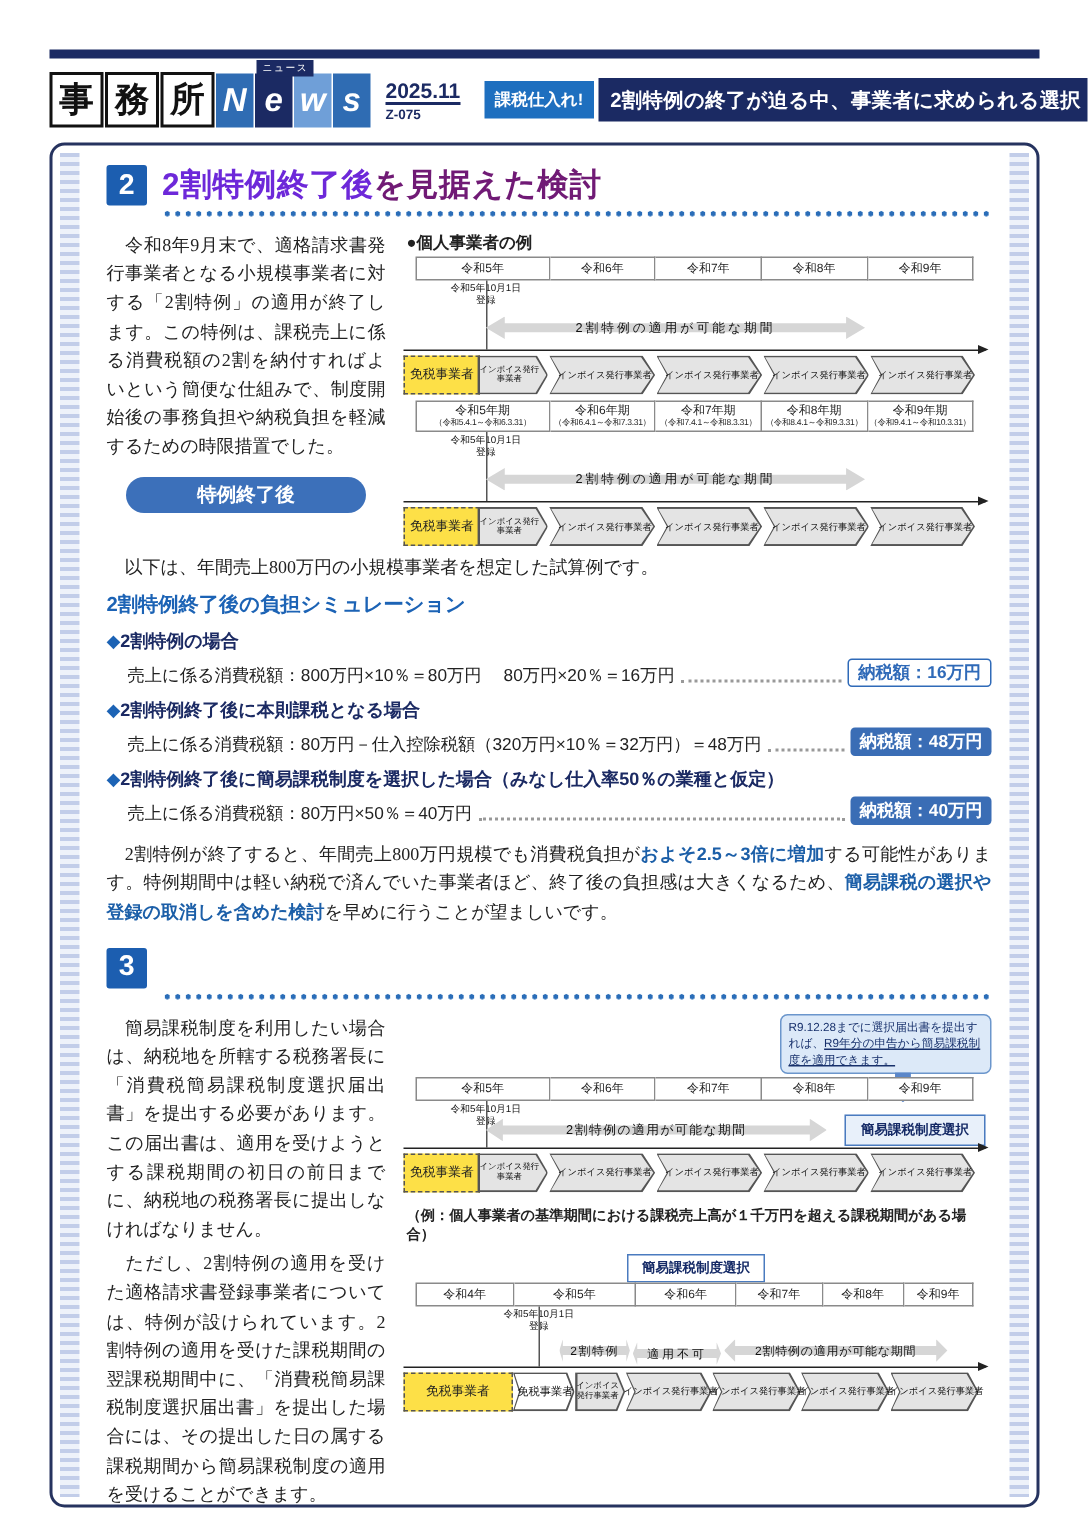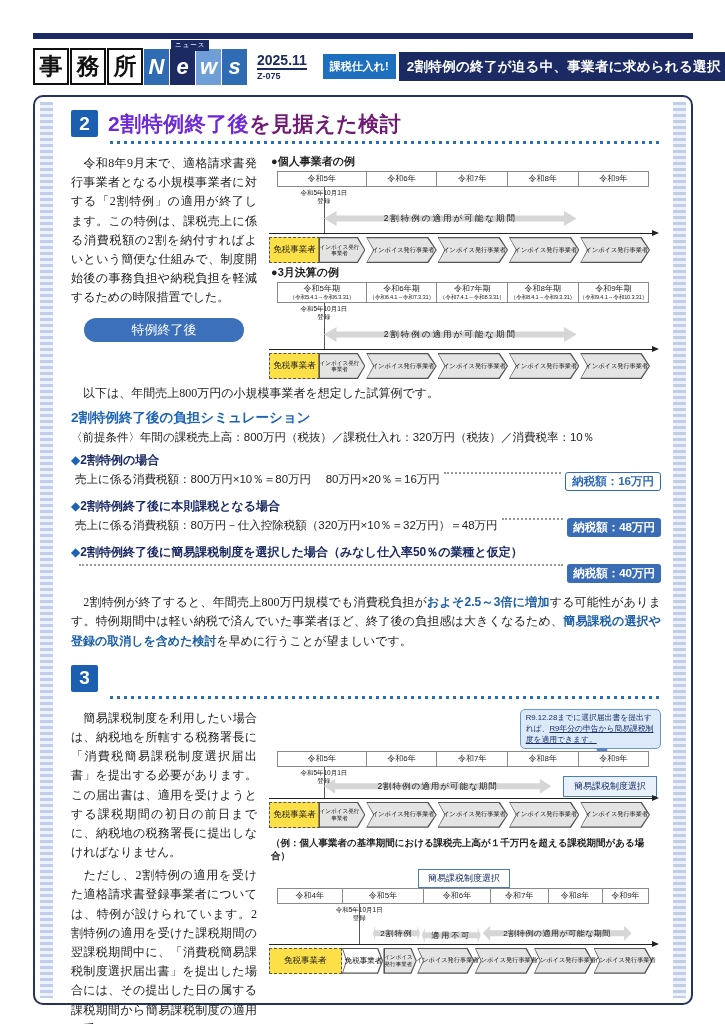--- a/index.html
+++ b/index.html
@@ -30,21 +30,21 @@
   .snum{width:27px;height:27px;background:#1c5eb0;color:#fff;font-size:19px;font-weight:bold;border-radius:2px;
         display:flex;align-items:center;justify-content:center;margin-right:10px;flex:none}
   .stitle{font-size:21px;font-weight:bold;letter-spacing:0.5px;line-height:1.1;white-space:nowrap}
   .stitle .b{color:#6d28d9}.stitle .d{color:#701a75}
   .dots{height:5px;margin:3px 0 9px 37px;background-image:radial-gradient(circle,#2a6db8 1.6px,transparent 1.8px);
         background-size:7px 5px;background-position:0 50%}
   .cols{display:flex}
   .lcol{width:186px;flex:none;margin-right:12px}
   .rcol{flex:1;min-width:0}
   .body-p{font-family:"Liberation Serif","DejaVu Serif",serif;font-size:12px;line-height:1.6;text-align:justify;margin:0 0 4px}
-  .pill{background:#3c70ba;color:#fff;font-weight:normal;font-size:13px;text-align:center;border-radius:14px;
+  .pill{background:#3c70ba;color:#fff;font-weight:bold;font-size:13px;text-align:center;border-radius:14px;
         padding:3px 0;width:86%;margin:10px auto}
   .dlabel{font-size:11px;font-weight:bold;margin:0 0 0 2px}
   .tl{position:relative}
   .yrs{position:absolute;display:flex;left:2%;width:95%}
   .yc{border:1px solid #8a8a8a;border-left:none;background:#fff;display:flex;flex-direction:column;
       align-items:center;justify-content:center;text-align:center}
   .yc:first-child{border-left:1px solid #8a8a8a}
   .y1{font-size:8px;line-height:1.15;white-space:nowrap}
   .y2{font-size:5.7px;line-height:1.2;letter-spacing:-0.2px;white-space:nowrap}
   .reg{position:absolute;font-size:6.5px;line-height:1.25;text-align:center;color:#111}
@@ -68,29 +68,29 @@
   .t{position:absolute;inset:0;display:flex;align-items:center;justify-content:center;text-align:center;color:#111}
   .pent .t{font-size:5.6px;line-height:1.15;padding:0 12% 0 2%}
   .chev .t{font-size:6.2px;white-space:nowrap;padding-left:5%}
   .chev.white .i{background:#fff}
   .chev.white .t{font-size:7.5px}
   .callout{position:absolute;background:#dce9f8;border:1.2px solid #6b96cc;border-radius:5px;font-size:7.8px;
            line-height:1.4;padding:3px 5px;color:#17306b}
   .callout .u{text-decoration:underline}
   .bdown{position:absolute;width:24px;height:20px;background:#5b87c9;
          clip-path:polygon(28% 0,72% 0,72% 48%,100% 48%,50% 100%,0 48%,28% 48%)}
-  .select{position:absolute;border:1.6px solid #4a7bbf;background:#e8f0fa;color:#152a66;font-weight:normal;font-size:9px;
+  .select{position:absolute;border:1.6px solid #4a7bbf;background:#e8f0fa;color:#152a66;font-weight:bold;font-size:9px;
           display:flex;align-items:center;justify-content:center;white-space:nowrap}
   .select.white{background:#fff}
   .caption{font-size:9.5px;font-weight:bold;margin:6px 0 6px 2px}
   .simtitle{font-size:13.5px;font-weight:bold;color:#1c63b5;margin:6px 0 3px}
   .simcond{font-size:11.5px;margin:0 0 6px}
   .caseh{font-size:12px;font-weight:bold;color:#1b2a63;margin:7px 0 3px}
   .caseh::first-letter{color:#1c63b5}
-  .calc{display:flex;align-items:flex-start;font-size:11.5px;margin-left:4px}
+  .calc{display:flex;align-items:flex-end;font-size:11.5px;margin-left:14px}
   .calc .txt{white-space:nowrap}
   .lead{flex:1;border-bottom:2px dotted #999;margin:0 4px 3px;min-width:8px;height:0}
   .bout{border:1.5px solid #2f6ab8;color:#2f6ab8;font-weight:bold;font-size:11.5px;padding:1px 6px;border-radius:3px;
         white-space:nowrap;background:#fff}
   .bfill{background:#3a6db5;color:#fff;font-weight:bold;font-size:11.5px;padding:2px 6px;border-radius:3px;white-space:nowrap}
   .close{font-family:"Liberation Serif","DejaVu Serif",serif;font-size:12px;line-height:1.6;text-align:justify;margin-top:10px}
   .close .hl{font-family:"Liberation Sans","DejaVu Sans",sans-serif;color:#1c5fa8;font-weight:bold}
 </style>
 </head>
 <body>
@@ -185,21 +185,20 @@
                   <span class="t">インボイス発行事業者</span>
                 </div>
               <div class="chev" style="left:79.4%;width:17.8%">
                   <span class="o"></span>
                   <span class="i"></span>
                   <span class="t">インボイス発行事業者</span>
                 </div>
             </div>
           </div>
 
-          <div class="dlabel">●3月決算の例</div>
           <div class="tl" style="height:102px">
             <div class="yrs" style="top:2px;height:21px">
               <div class="yc" style="flex-basis:24%">
                   <span class="y1">令和5年期</span>
                   <span class="y2">（令和5.4.1～令和6.3.31）</span>
                 </div>
               <div class="yc" style="flex-basis:19%">
                   <span class="y1">令和6年期</span>
                   <span class="y2">（令和6.4.1～令和7.3.31）</span>
                 </div>
@@ -250,36 +249,36 @@
                   <span class="i"></span>
                   <span class="t">インボイス発行事業者</span>
                 </div>
             </div>
           </div>
         </div>
       </div>
 
       <p class="body-p" style="margin:2px 0 0">　以下は、年間売上800万円の小規模事業者を想定した試算例です。</p>
       <div class="simtitle">2割特例終了後の負担シミュレーション</div>
-      <div class="simcond">〈前提条件〉年間の課税売上高：800万円（税抜）／課税仕入れ：320万円（税抜）／消費税率：10％</div>
 
       <div class="caseh">◆2割特例の場合</div>
       <div class="calc">
         <span class="txt">売上に係る消費税額：800万円×10％＝80万円　 80万円×20％＝16万円</span>
           <span class="lead"></span>
           <span class="bout">納税額：16万円</span>
       </div>
       <div class="caseh">◆2割特例終了後に本則課税となる場合</div>
       <div class="calc">
         <span class="txt">売上に係る消費税額：80万円－仕入控除税額（320万円×10％＝32万円）＝48万円</span>
           <span class="lead"></span>
           <span class="bfill">納税額：48万円</span>
       </div>
       <div class="caseh">◆2割特例終了後に簡易課税制度を選択した場合（みなし仕入率50％の業種と仮定）</div>
       <div class="calc">
+        <span class="txt">売上に係る消費税額：80万円×50％＝40万円</span>
           <span class="lead"></span>
           <span class="bfill">納税額：40万円</span>
       </div>
 
       <p class="close"><span>　2割特例が終了すると、年間売上800万円規模でも消費税負担が</span><span class="hl">およそ2.5～3倍に増加</span><span>する可能性があります。特例期間中は軽い納税で済んでいた事業者ほど、終了後の負担感は大きくなるため、</span><span class="hl">簡易課税の選択や登録の取消しを含めた検討</span><span>を早めに行うことが望ましいです。</span></p>
 
       <div class="shead" style="margin-top:14px">
         <div class="snum">3</div>
       </div>
       <div class="dots"></div>

